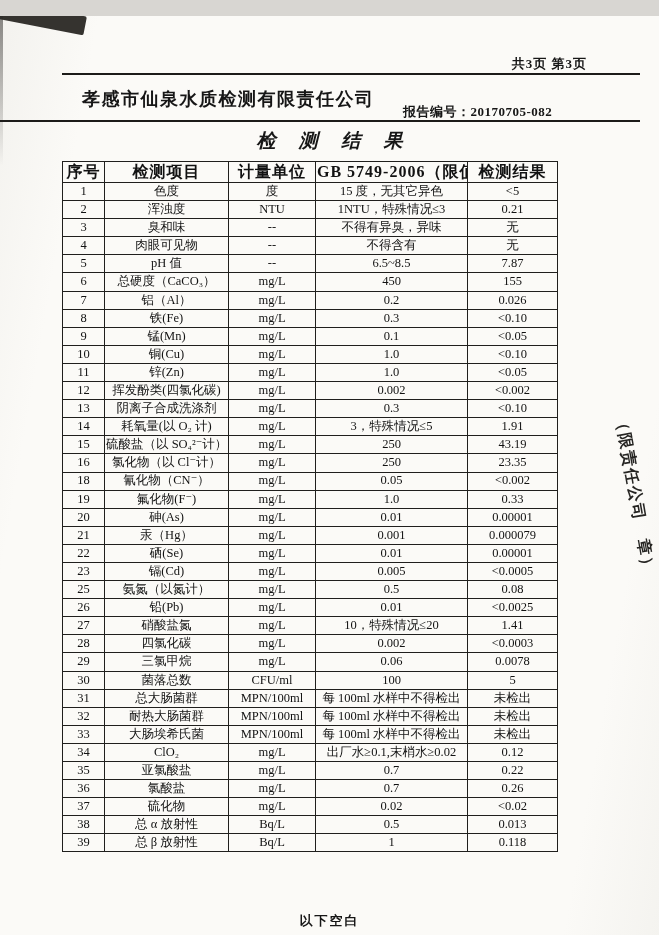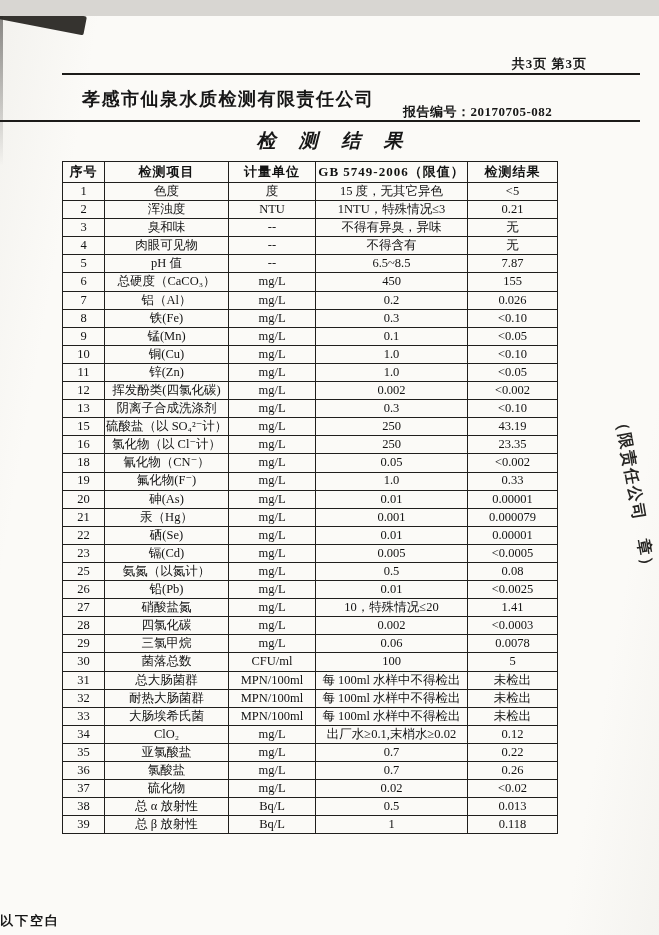--- a/index.html
+++ b/index.html
@@ -50,30 +50,30 @@
     border-collapse:collapse;table-layout:fixed;
     font-size:12.5px;color:#121212;
   }
   table.results th,table.results td{
     border:1px solid #201f1d;
     text-align:center;vertical-align:middle;
     padding:0 1px;height:17.1px;line-height:1.05;
     overflow:hidden;white-space:nowrap;
   }
   table.results th{
-    height:20px;font-size:13px;font-weight:600;letter-spacing:1px;
+    height:20px;font-size:16px;font-weight:600;letter-spacing:1px;
   }
   col.c-no{width:42px;}
   col.c-item{width:124px;}
   col.c-unit{width:87px;}
   col.c-limit{width:152px;}
   col.c-result{width:90px;}
   .footer-note{
     position:absolute;left:0;top:896px;width:659px;
-    font-size:13px;letter-spacing:2px;font-weight:600;
+    text-align:center;font-size:13px;letter-spacing:2px;font-weight:600;
   }
   .seal{
     position:absolute;left:534px;top:468px;width:200px;height:22px;
     transform:rotate(80deg);
     font-family:"Liberation Sans","DejaVu Sans",sans-serif;
     font-size:16px;font-weight:700;letter-spacing:2px;
     color:#131210;white-space:nowrap;text-align:center;
     opacity:.92;
   }
 </style>
@@ -199,20 +199,27 @@
           <td>&lt;0.002</td>
         </tr>
         <tr>
           <td>13</td>
           <td>阴离子合成洗涤剂</td>
           <td>mg/L</td>
           <td>0.3</td>
           <td>&lt;0.10</td>
         </tr>
         <tr>
+          <td>14</td>
+          <td>耗氧量(以 O₂ 计)</td>
+          <td>mg/L</td>
+          <td>3，特殊情况≤5</td>
+          <td>1.91</td>
+        </tr>
+        <tr>
           <td>15</td>
           <td>硫酸盐（以 SO₄²⁻计）</td>
           <td>mg/L</td>
           <td>250</td>
           <td>43.19</td>
         </tr>
         <tr>
           <td>16</td>
           <td>氯化物（以 Cl⁻计）</td>
           <td>mg/L</td>

